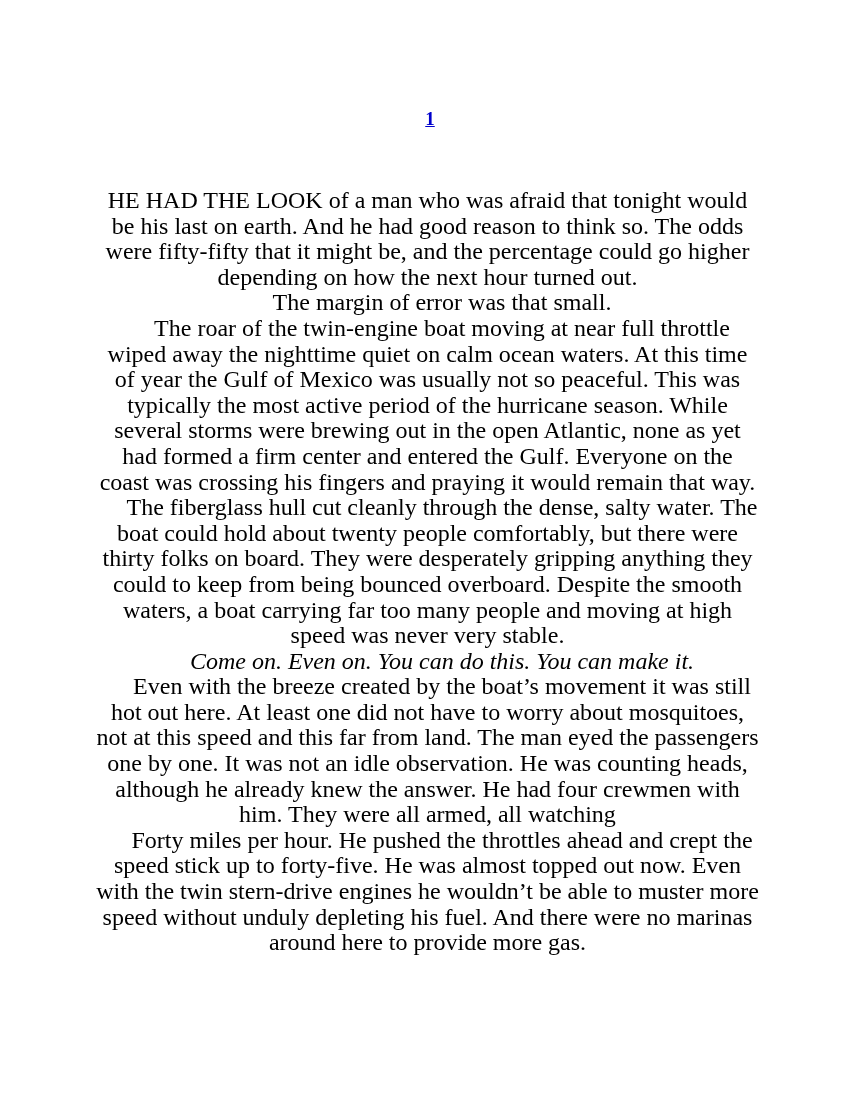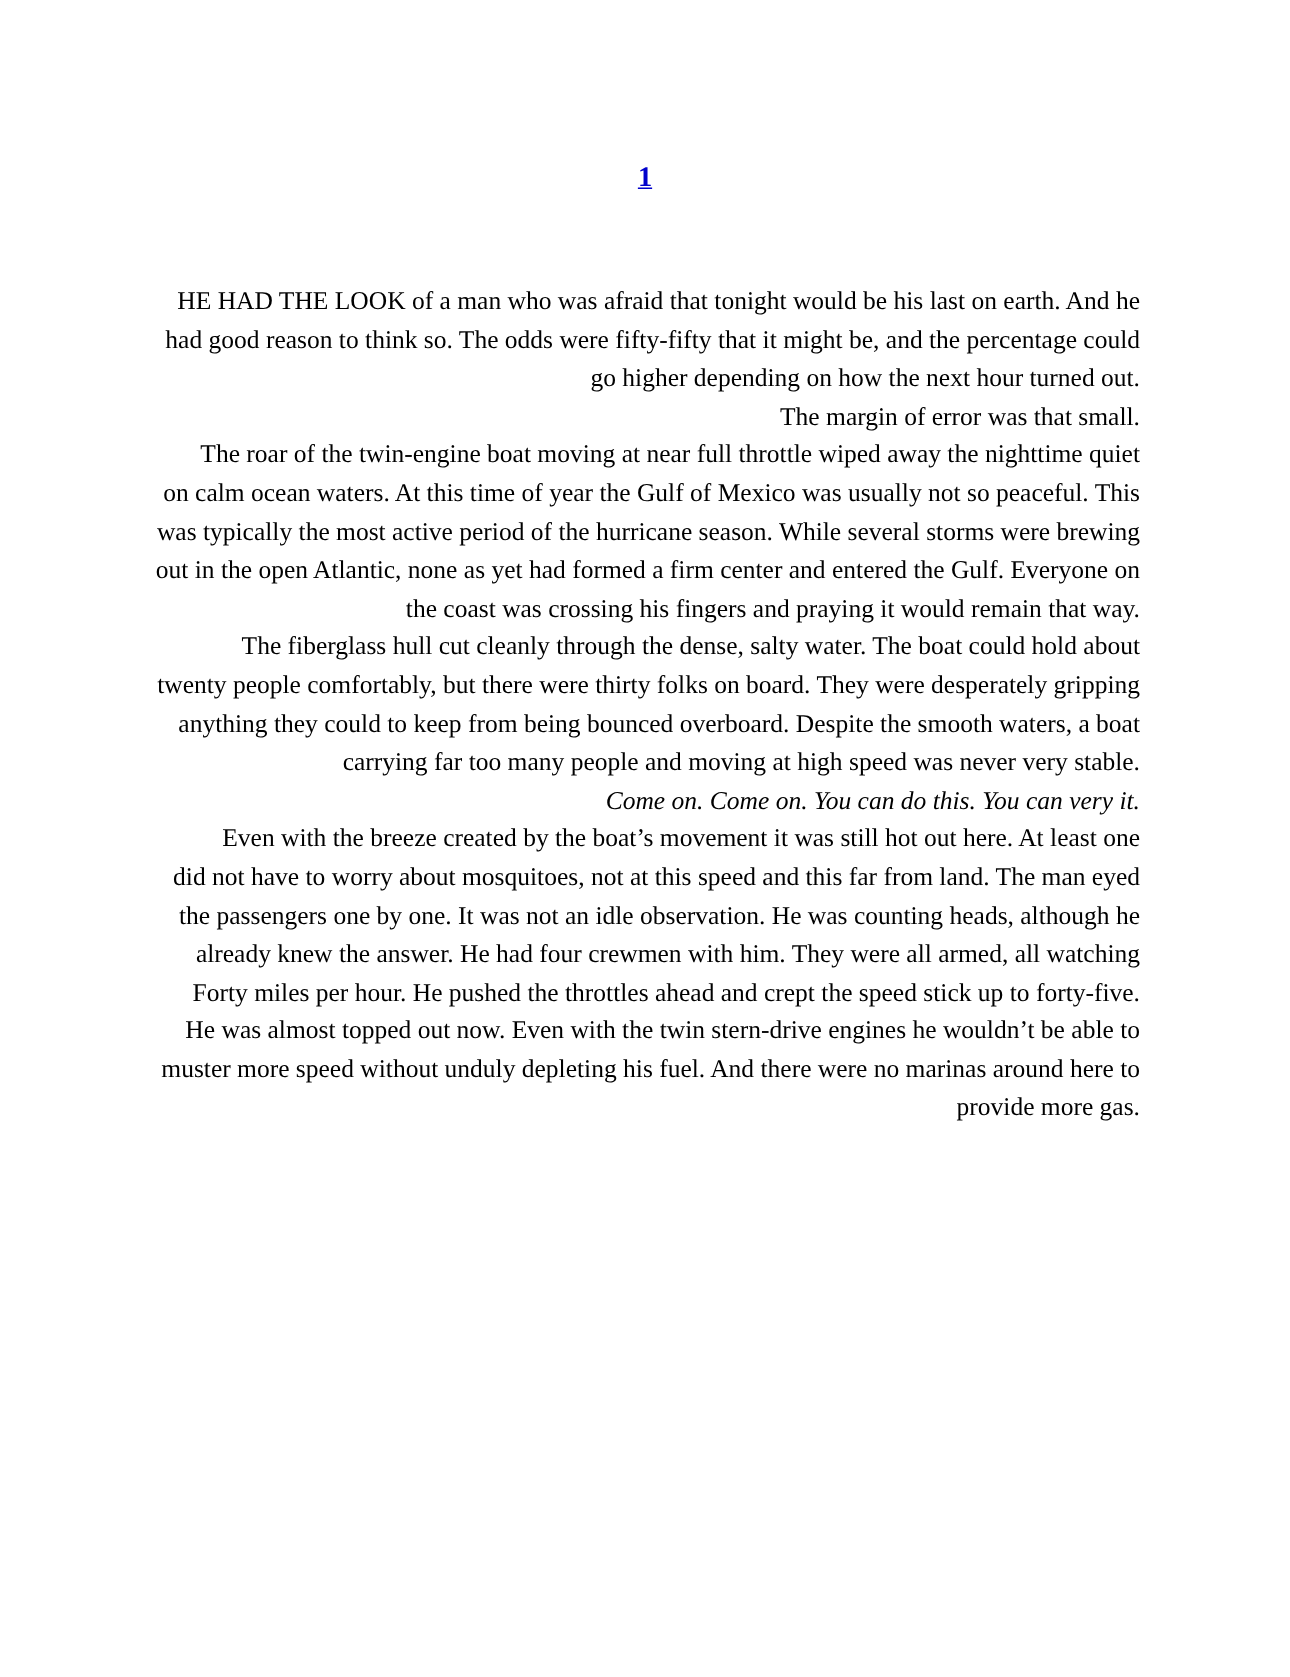--- a/index.html
+++ b/index.html
@@ -31,23 +31,23 @@
     font-weight: bold;
     color: #0000cc;
     text-decoration: underline;
     letter-spacing: 0;
   }
   .body-text {
     position: absolute;
     top: 188px;
     left: 95px;
     width: 665px;
-    font-size: 17px;
+    font-size: 24px;
     line-height: 25.6px;
-    text-align: right;
+    text-align: center;
   }
   .body-text p {
     margin: 0;
     text-indent: 0;
   }
   .body-text p.indent {
     text-indent: 29px;
   }
   .body-text p.italic {
     font-style: italic;
@@ -59,18 +59,18 @@
 
 <div class="page">
 
   <div class="chapter-number">1</div>
 
   <div class="body-text">
     <p class="first">HE HAD THE LOOK of a man who was afraid that tonight would be his last on earth. And he had good reason to think so. The odds were fifty-fifty that it might be, and the percentage could go higher depending on how the next hour turned out.</p>
     <p class="indent">The margin of error was that small.</p>
     <p class="indent">The roar of the twin-engine boat moving at near full throttle wiped away the nighttime quiet on calm ocean waters. At this time of year the Gulf of Mexico was usually not so peaceful. This was typically the most active period of the hurricane season. While several storms were brewing out in the open Atlantic, none as yet had formed a firm center and entered the Gulf. Everyone on the coast was crossing his fingers and praying it would remain that way.</p>
     <p class="indent">The fiberglass hull cut cleanly through the dense, salty water. The boat could hold about twenty people comfortably, but there were thirty folks on board. They were desperately gripping anything they could to keep from being bounced overboard. Despite the smooth waters, a boat carrying far too many people and moving at high speed was never very stable.</p>
-    <p class="italic">Come on. Come on. You can do this. You can very it.</p>
+    <p class="italic">Come on. Even on. You can do this. You can make it.</p>
     <p class="indent">Even with the breeze created by the boat’s movement it was still hot out here. At least one did not have to worry about mosquitoes, not at this speed and this far from land. The man eyed the passengers one by one. It was not an idle observation. He was counting heads, although he already knew the answer. He had four crewmen with him. They were all armed, all watching</p>
     <p class="indent">Forty miles per hour. He pushed the throttles ahead and crept the speed stick up to forty-five. He was almost topped out now. Even with the twin stern-drive engines he wouldn’t be able to muster more speed without unduly depleting his fuel. And there were no marinas around here to provide more gas.</p>
   </div>
 
 </div>
 
 </body></html>

